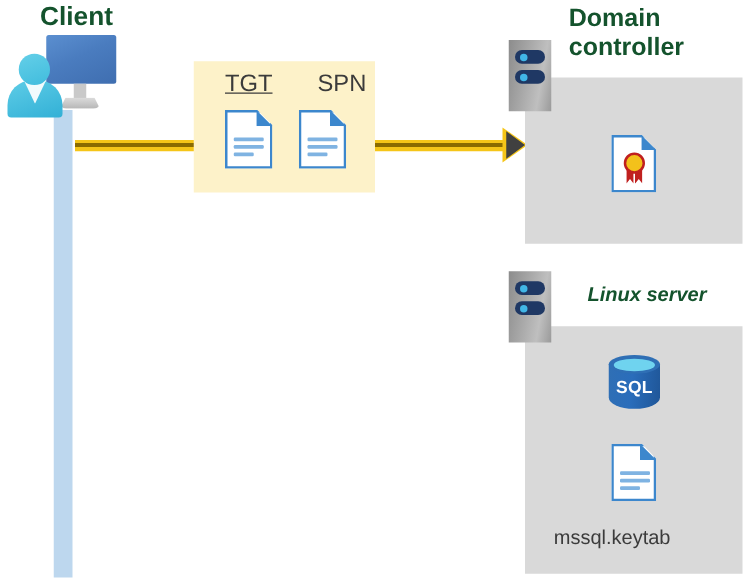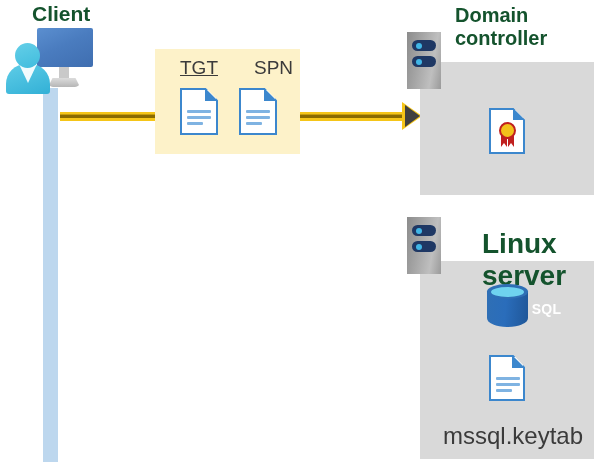--- a/index.html
+++ b/index.html
@@ -312,21 +312,20 @@
     position: absolute;
     left: 0;
     top: 18px;
     width: 41px;
     text-align: center;
     color: #ffffff;
     font-family: "Liberation Sans", sans-serif;
     font-size: 14px;
     font-weight: bold;
     letter-spacing: .2px;
-    padding-left: 39px;
   }
 </style>
 </head>
 <body>
 
 <div id="canvas">
 
   <div class="title-bold" style="left:32px; top:2px; font-size:21px;">Client</div>
 
   <div id="client-lifeline"></div>
@@ -385,21 +384,21 @@
   <div id="cert-icon">
     <div class="page"></div>
     <div class="fold"></div>
     <div class="seal-ribbon-l"></div>
     <div class="seal-ribbon-r"></div>
     <div class="seal-disc"></div>
   </div>
 
   <div id="linux-panel" class="server-panel"></div>
 
-  <div class="title-bold" style="left:482px; top:228px; font-size:28px;">Linux server</div>
+  <div class="title-bold" style="left:470px; top:228px; font-size:16px;font-style:italic;">Linux server</div>
 
   <div id="linux-server" class="server-icon">
     <div class="slot s1">
       <div class="dot"></div>
     </div>
     <div class="slot s2">
       <div class="dot"></div>
     </div>
   </div>
 
@@ -411,15 +410,15 @@
   </div>
 
   <div id="doc-keytab" class="doc-icon">
     <div class="page"></div>
     <div class="fold"></div>
     <div class="ln ln1"></div>
     <div class="ln ln2"></div>
     <div class="ln ln3"></div>
   </div>
 
-  <div class="plain-label" style="left:443px; top:422px; font-size:24px; color:#3b3b3b;">mssql.keytab</div>
+  <div class="plain-label" style="left:443px; top:422px; font-size:16px; color:#3b3b3b;">mssql.keytab</div>
 
 </div>
 
 </body></html>

